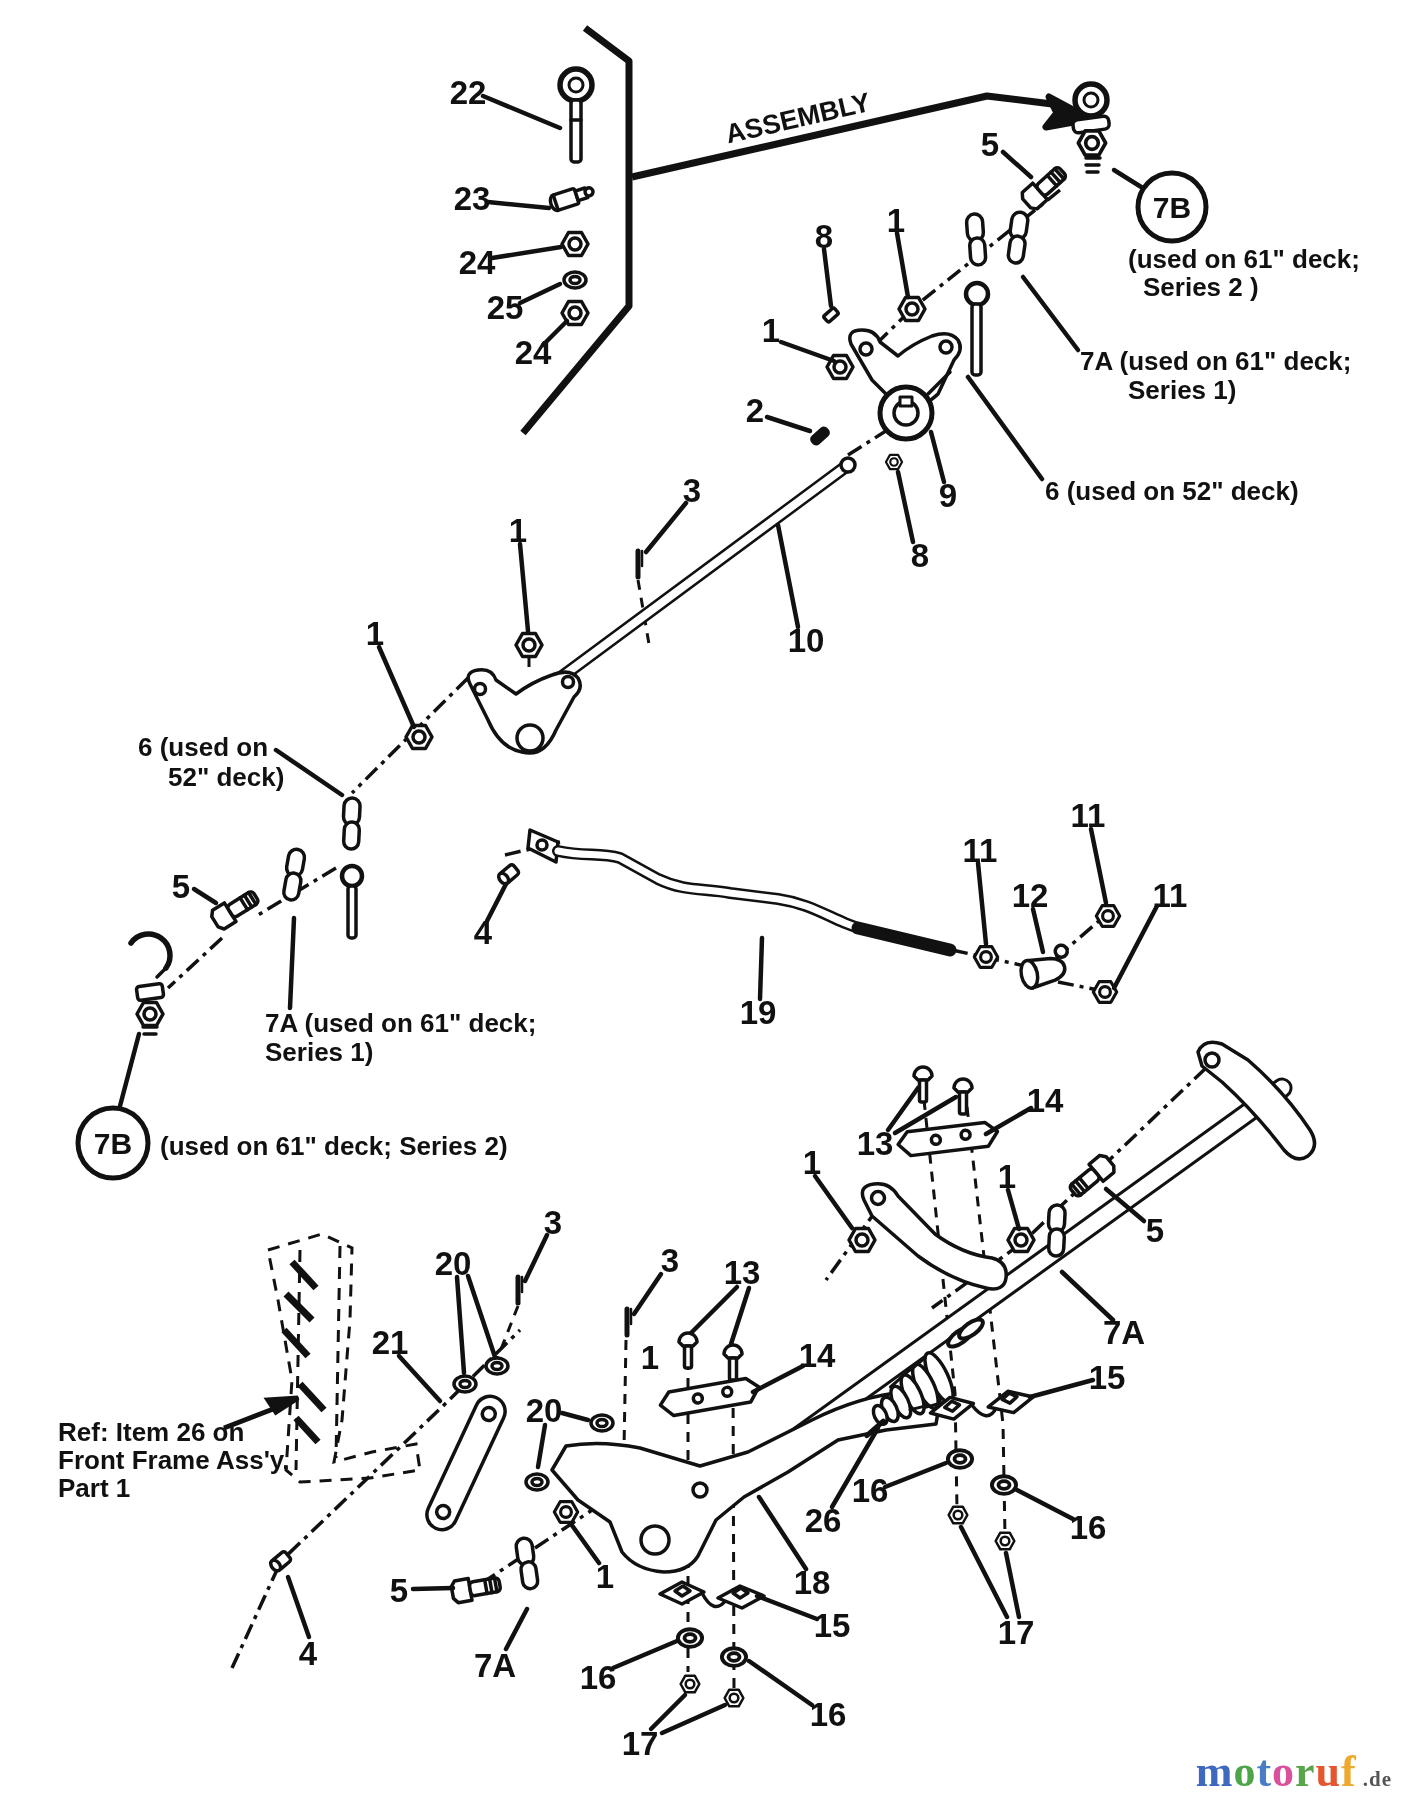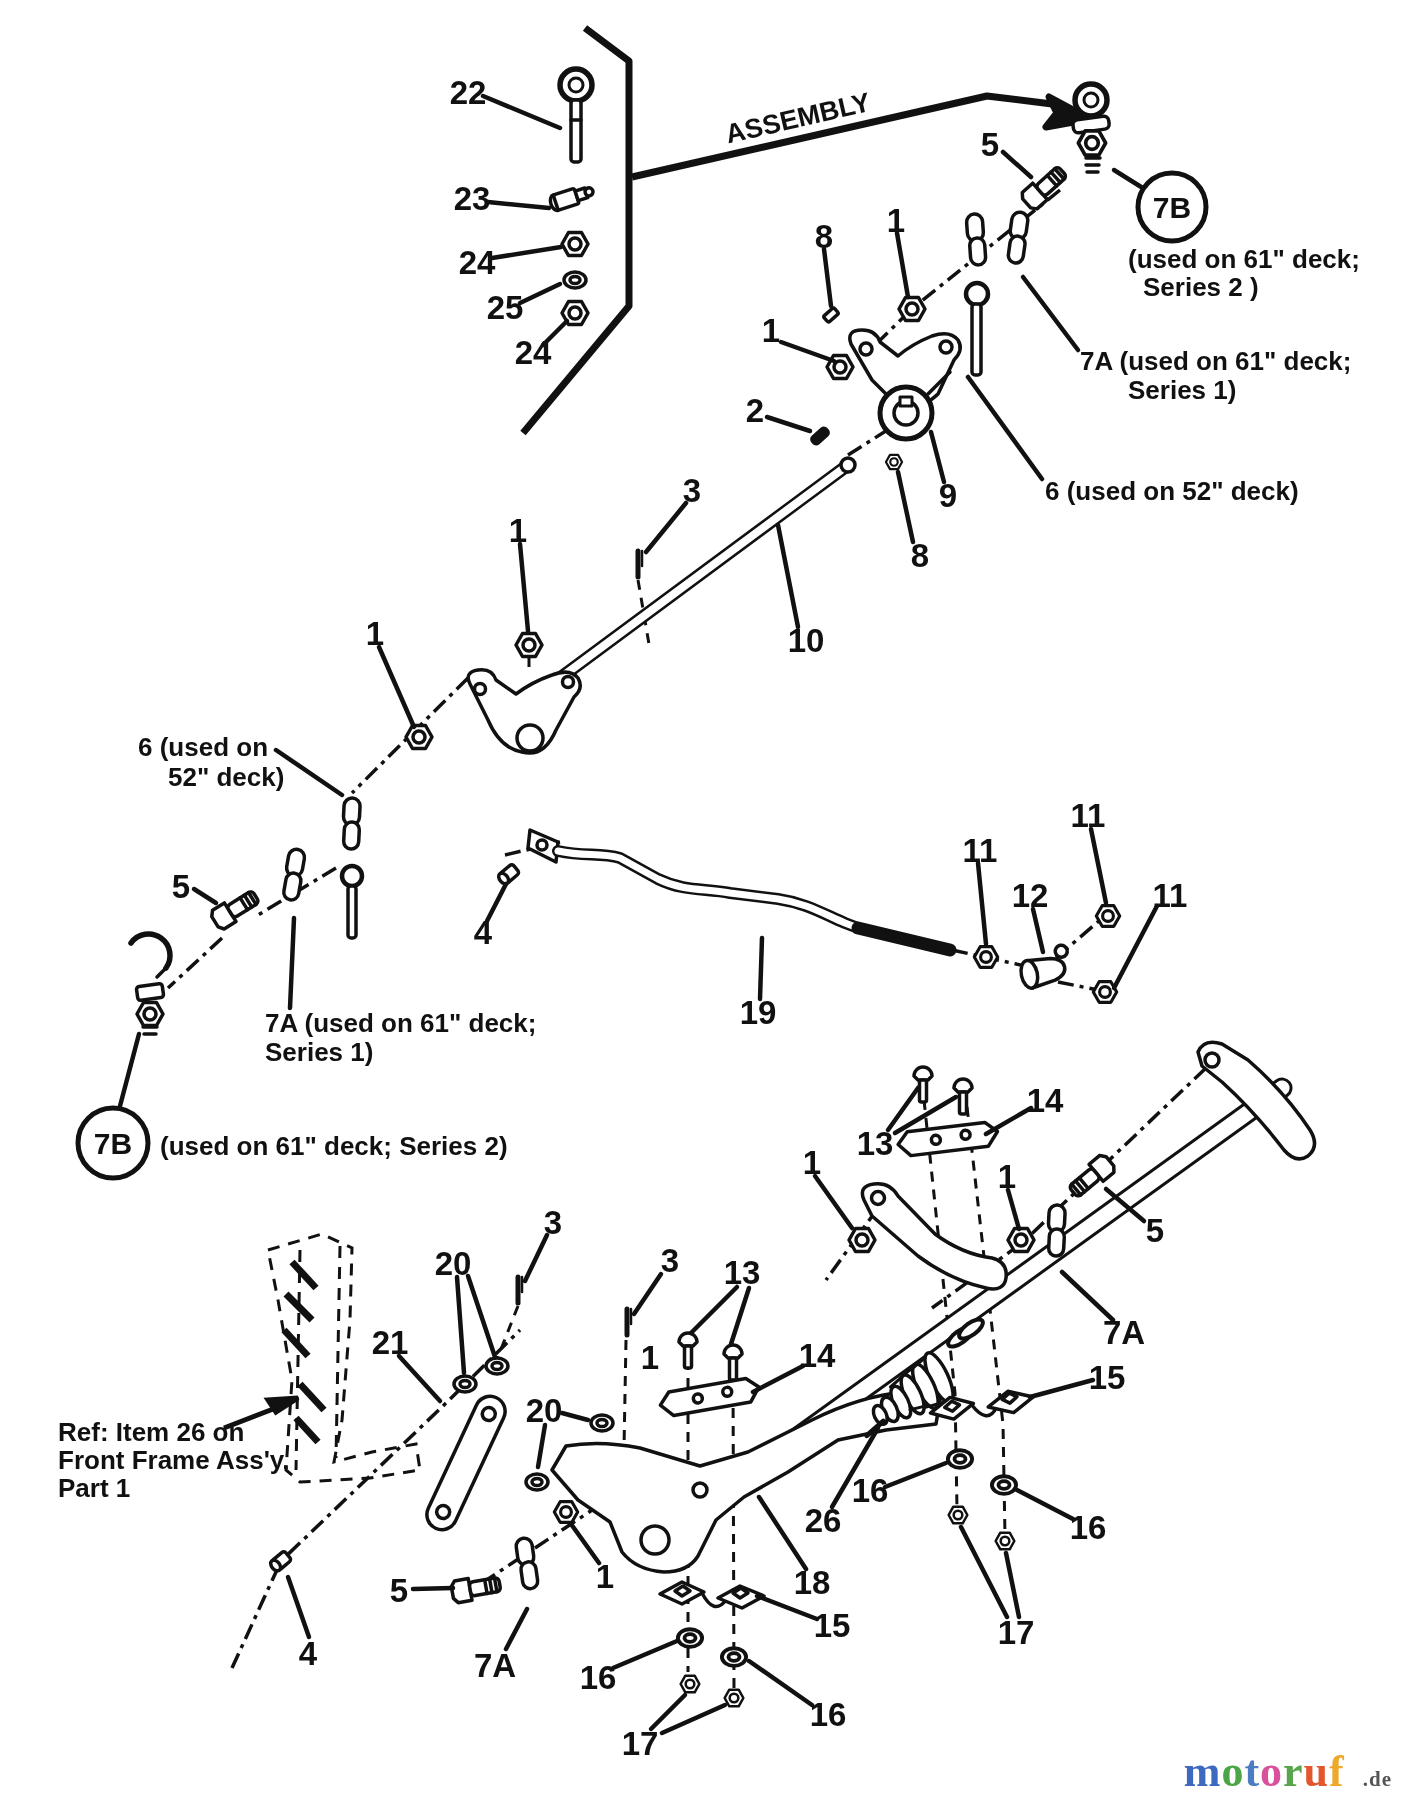--- a/index.html
+++ b/index.html
@@ -2,21 +2,21 @@
 <html><head>
 <meta charset="utf-8">
 <style>
   html,body{margin:0;padding:0;background:#fff;}
   .stage{position:relative;width:1402px;height:1800px;background:#ffffff;overflow:hidden;
          font-family:"Liberation Sans",sans-serif;}
   svg{position:absolute;left:0;top:0;}
   svg text{font-family:"Liberation Sans",sans-serif;font-weight:bold;fill:#111;}
   .watermark{position:absolute;right:10px;bottom:6px;font-family:"Liberation Serif",serif;
              font-weight:700;font-size:44px;line-height:1;letter-spacing:1px;}
-  .watermark .wm-suffix{font-size:21px;font-weight:700;margin-left:18px;}
+  .watermark .wm-suffix{font-size:21px;font-weight:700;margin-left:6px;}
 </style>
 </head>
 <body>
 
 <div class="stage">
 <svg width="1402" height="1800" viewBox="0 0 1402 1800">
   <defs>
     <g id="hexnut">
           <polygon points="13,0 6.5,11.5 -6.5,11.5 -13,0 -6.5,-11.5 6.5,-11.5"></polygon>
           <circle cx="0" cy="0" r="6"></circle>

